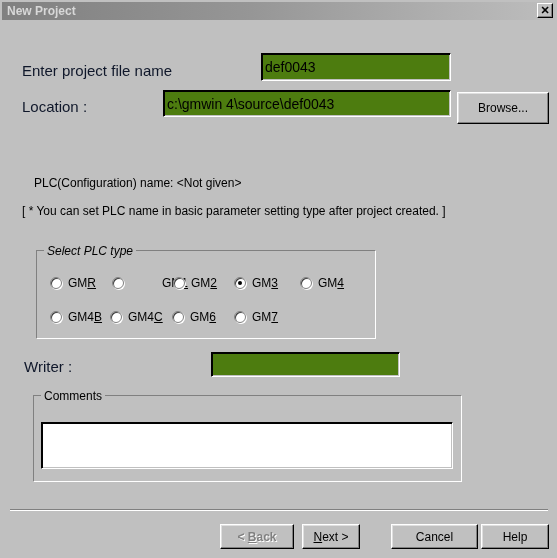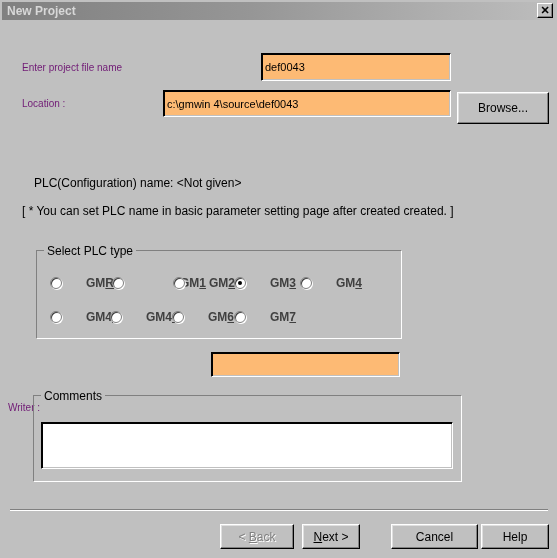--- a/index.html
+++ b/index.html
@@ -64,37 +64,37 @@
     line-height: 1;
     color: #000;
     cursor: default;
     box-sizing: border-box;
   }
 
   
   .label {
     position: absolute;
     white-space: nowrap;
-    font-size: 10px;
-    color: #701a75;
+    font-size: 15px;
+    color: #0f172a;
   }
 
   .textfield {
     position: absolute;
-    background: #fdba74;
+    background: #4d7c0f;
     box-sizing: border-box;
     border-top: 1px solid #000000;
     border-left: 1px solid #000000;
     border-right: 1px solid #ffffff;
     border-bottom: 1px solid #ffffff;
     box-shadow: inset 1px 1px 0 #000000, inset -1px -1px 0 #c0c0c0;
     display: flex;
     align-items: center;
     padding-left: 3px;
-    font-size: 11px;
+    font-size: 14px;
     color: #000;
     overflow: hidden;
     white-space: nowrap;
   }
   .textarea {
     position: absolute;
     background: #ffffff;
     box-sizing: border-box;
     border-top: 1px solid #000000;
     border-left: 1px solid #000000;
@@ -176,24 +176,23 @@
   }
   .radio-dot.checked::after {
     content: "";
     position: absolute;
     left: 3px; top: 3px;
     width: 4px; height: 4px;
     border-radius: 50%;
     background: #000000;
   }
   .radio-label {
-    margin-left: 24px;
-    font-size: 12px;
-    color: #404040;
-    font-weight: bold;
+    margin-left: 6px;
+    font-size: 12px;
+    color: #000000;
   }
   .radio-label u { text-decoration: underline; }
 
   
   .separator {
     position: absolute;
     height: 2px;
     border-top: 1px solid #808080;
     border-bottom: 1px solid #ffffff;
     box-sizing: border-box;
@@ -219,23 +218,23 @@
   </div>
 
   <div class="label" style="left:22px; top:62px;">Enter project file name</div>
   <div class="textfield" style="left:261px; top:53px; width:190px; height:28px;" placeholder="">def0043</div>
 
   <div class="label" style="left:22px; top:98px;">Location :</div>
   <div class="textfield" style="left:163px; top:90px; width:288px; height:27px;" placeholder="">c:\gmwin 4\source\def0043</div>
   <div class="btn" style="left:457px; top:92px; width:92px; height:32px;">Browse...</div>
 
   <div class="plc-line" style="left:34px; top:176px;">PLC(Configuration) name:  &lt;Not given&gt;</div>
-  <div class="plc-line" style="left:22px; top:204px;">[ * You can set PLC name in basic parameter setting page after created created. ]</div>
-
-  <div class="groupbox" style="left:36px; top:250px; width:366px; height:89px;">
+  <div class="plc-line" style="left:22px; top:204px;">[ * You can set PLC name in basic parameter setting type after project created. ]</div>
+
+  <div class="groupbox" style="left:36px; top:250px; width:340px; height:89px;font-style:italic;">
     <div class="groupbox-inner"></div>
     <div class="groupbox-title">Select PLC type</div>
   </div>
 
   <div class="radio" style="left:50px; top:276px;">
     <span class="radio-dot"></span>
     <span class="radio-label"><span>GM</span><u>R</u></span>
   </div>
   <div class="radio" style="left:112px; top:276px;gap:32px;">
     <span class="radio-dot"></span>
@@ -264,32 +263,32 @@
   </div>
   <div class="radio" style="left:172px; top:310px;">
     <span class="radio-dot"></span>
     <span class="radio-label"><span>GM</span><u>6</u></span>
   </div>
   <div class="radio" style="left:234px; top:310px;">
     <span class="radio-dot"></span>
     <span class="radio-label"><span>GM</span><u>7</u></span>
   </div>
 
-  <div class="label" style="left:8px; top:358px;margin-top:44px;">Writer :</div>
+  <div class="label" style="left:24px; top:358px;">Writer :</div>
   <div class="textfield" style="left:211px; top:352px; width:189px; height:25px;" placeholder=""></div>
 
   <div class="groupbox" style="left:33px; top:395px; width:429px; height:87px;">
     <div class="groupbox-inner"></div>
     <div class="groupbox-title">Comments</div>
   </div>
   <div class="textarea" style="left:41px; top:422px; width:412px; height:47px;" placeholder=""></div>
 
   <div class="separator" style="left:10px; top:509px; width:538px;"></div>
 
-  <div class="btn disabled" style="left:220px; top:524px; width:74px; height:25px;">
+  <div class="btn disabled" style="left:220px; top:524px; width:74px; height:25px;font-weight:bold;">
     <span><span>&lt; </span><u>B</u><span>ack</span></span>
   </div>
   <div class="btn" style="left:302px; top:524px; width:58px; height:25px;">
     <span><span></span><u>N</u><span>ext &gt;</span></span>
   </div>
   <div class="btn" style="left:391px; top:524px; width:87px; height:25px;">Cancel</div>
   <div class="btn" style="left:481px; top:524px; width:68px; height:25px;">Help</div>
 
 </div>
 

